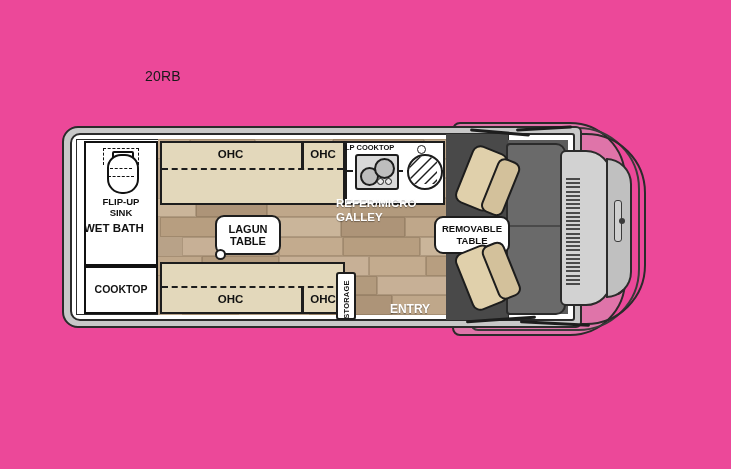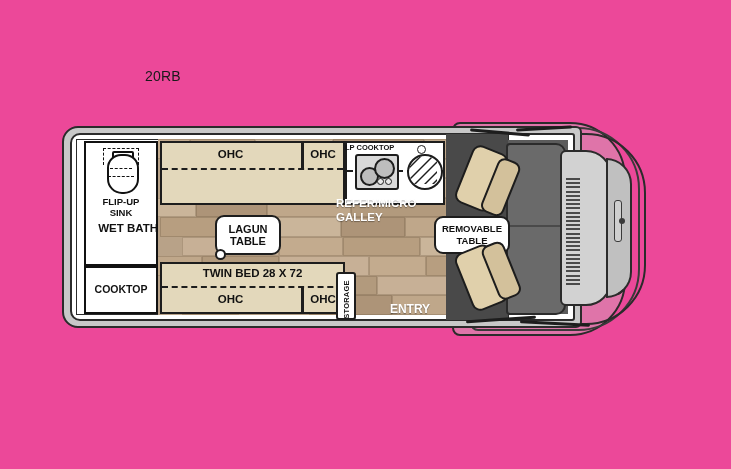--- a/index.html
+++ b/index.html
@@ -22,21 +22,21 @@
   
   #interior{left:76px;top:139px;width:370px;height:176px;background:#ffffff;
       border:1px solid #2b2b2b;box-sizing:border-box;}
 
   
   .room{position:absolute;box-sizing:border-box;border:2px solid #111;
         background:#fff;display:flex;align-items:center;justify-content:center;
         text-align:center;color:#111;font-weight:bold;}
   #wetbath{left:84px;top:141px;width:74px;height:125px;font-size:11.5px;}
   #wardrobe{left:84px;top:266px;width:74px;height:48px;font-size:10.5px;}
-  #wb-label{position:absolute;left:84px;top:222px;width:74px;text-align:right;
+  #wb-label{position:absolute;left:84px;top:222px;width:74px;text-align:left;
       font-size:11.5px;font-weight:bold;color:#111;}
   #fs-label{position:absolute;left:84px;top:196px;width:74px;text-align:center;
       font-size:9.5px;font-weight:bold;color:#111;line-height:11px;}
   #wr-label{position:absolute;left:84px;top:283px;width:74px;text-align:center;
       font-size:10.5px;font-weight:bold;color:#111;}
 
   
   #toilet{position:absolute;left:103px;top:148px;width:36px;height:44px;}
   #toilet .bowl{position:absolute;left:4px;top:6px;width:28px;height:36px;
       border:2px solid #111;border-radius:14px 14px 15px 15px;background:#fff;}
@@ -234,21 +234,20 @@
       <div class="d3"></div>
   </div>
 
   <div class="tan" id="bedA"></div>
   <div class="dashline" style="left:162px;top:168px;width:181px;"></div>
   <div class="tanlabel" style="left:160px;top:148px;width:141px;font-size:11.5px;">OHC</div>
   <div class="divv" style="left:301px;top:141px;height:28px;"></div>
   <div class="tanlabel" style="left:301px;top:148px;width:44px;font-size:11.5px;">OHC</div>
 
   <div class="tan" id="bedB"></div>
-  <div class="tanlabel" style="left:160px;top:267px;width:185px;font-size:11.5px;">TWIN BED 28 X 72</div>
   <div class="dashline" style="left:162px;top:286px;width:181px;"></div>
   <div class="tanlabel" style="left:160px;top:293px;width:141px;font-size:11.5px;">OHC</div>
   <div class="divv" style="left:301px;top:286px;height:28px;"></div>
   <div class="tanlabel" style="left:301px;top:293px;width:44px;font-size:11.5px;">OHC</div>
 
   <div class="tan" id="galley"></div>
   <div id="lp-label">LP COOKTOP</div>
   <div class="dashline" style="left:347px;top:170px;width:96px;"></div>
   <div id="stove">
     <div class="b1"></div>

